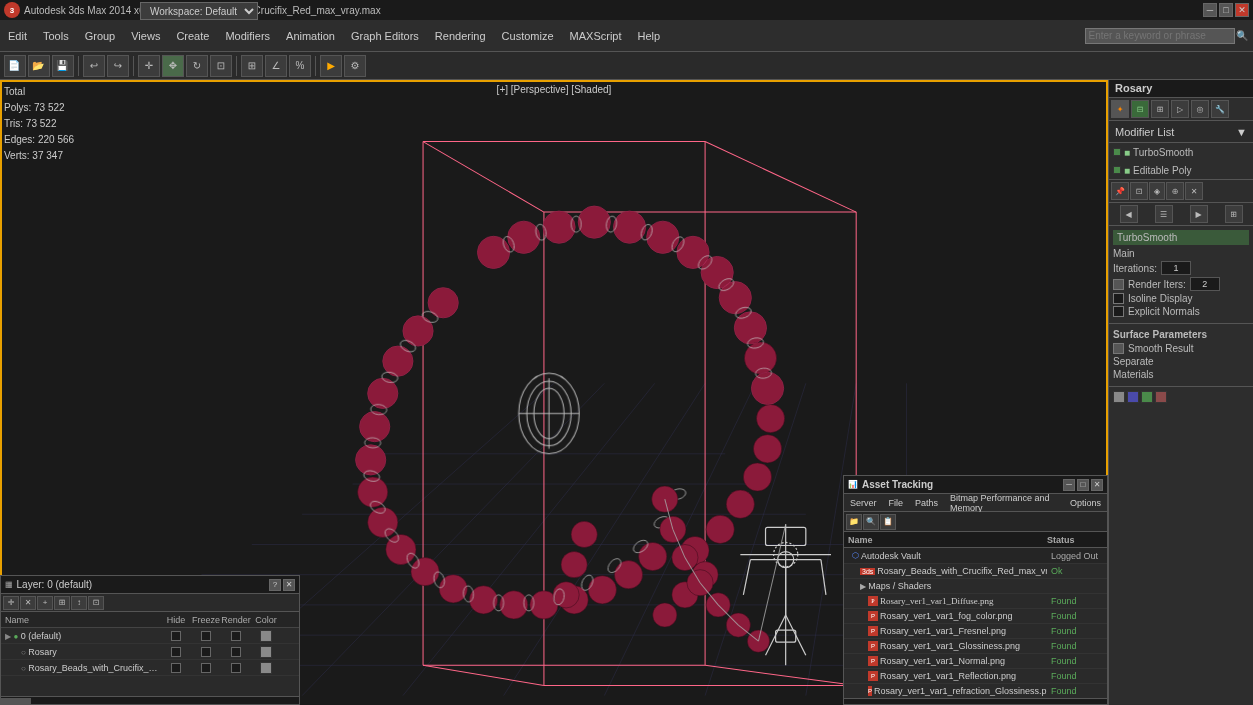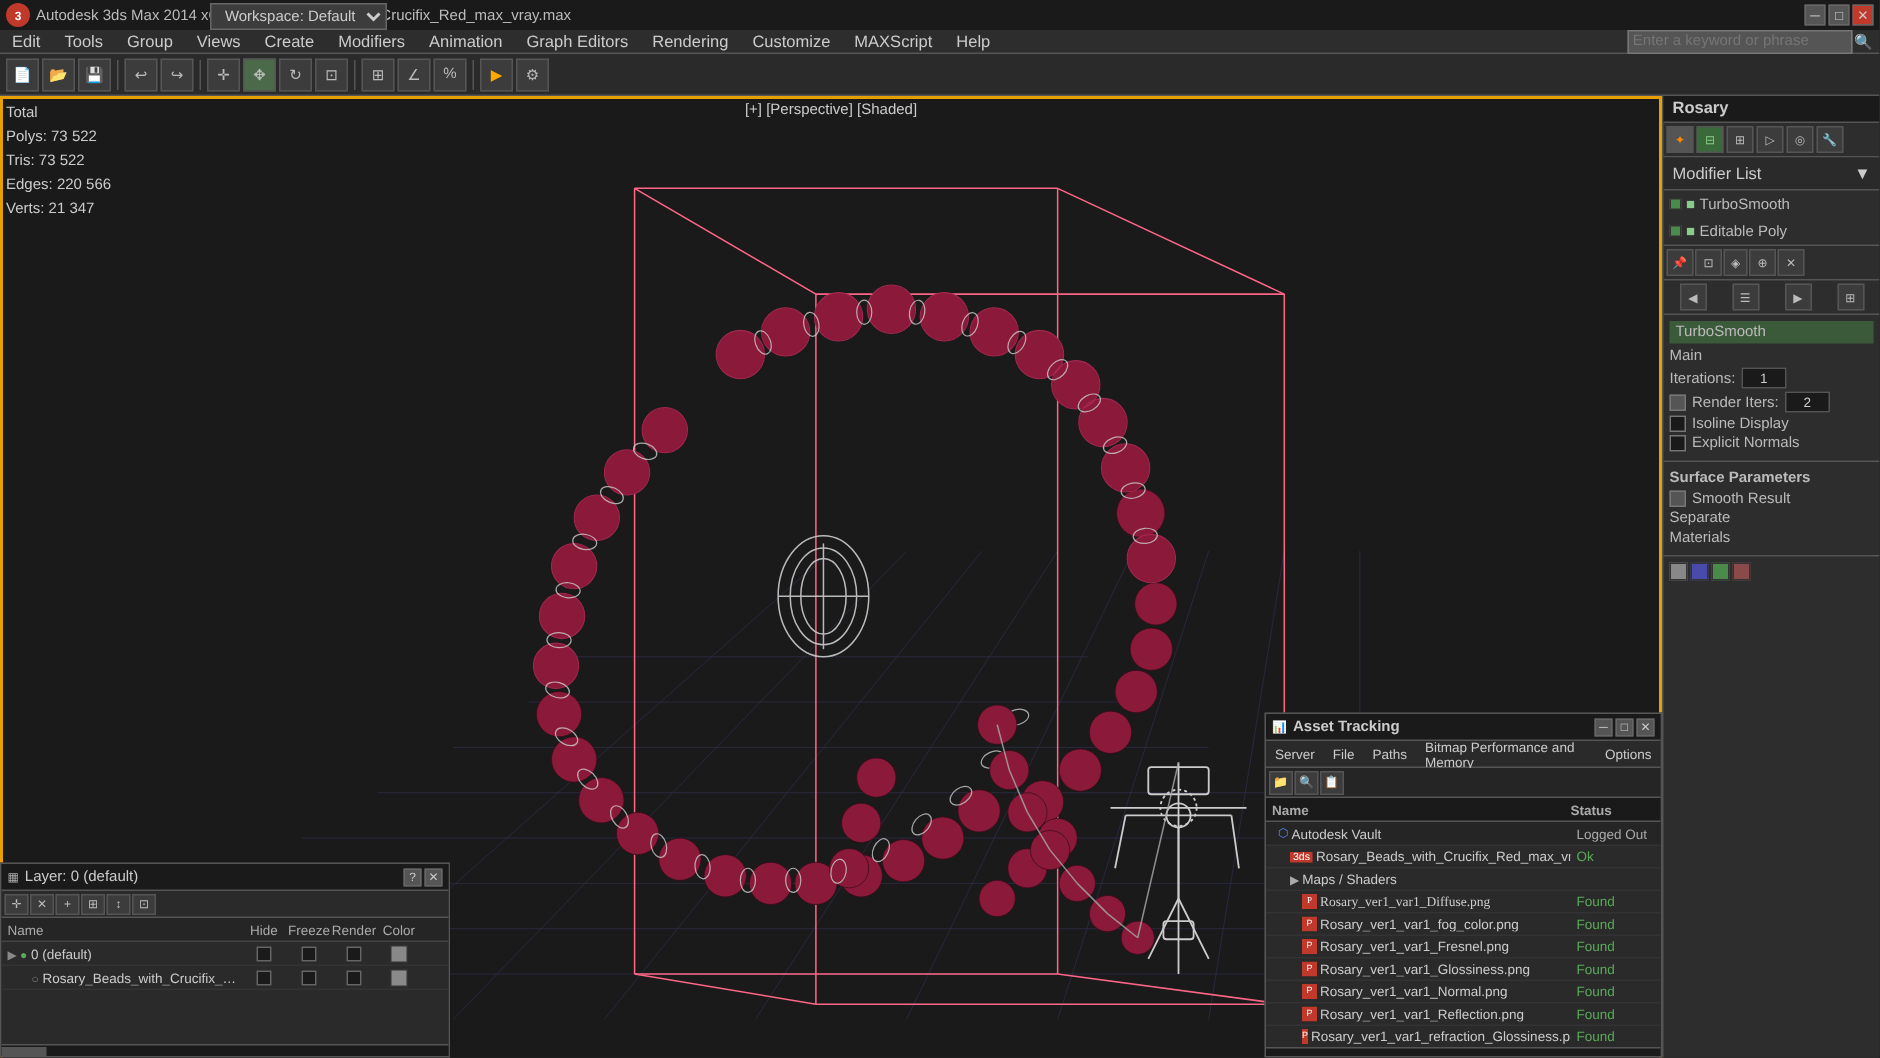--- a/index.html
+++ b/index.html
@@ -17,21 +17,21 @@
     }
     .title-bar-left { display: flex; align-items: center; gap: 4px; }
     .title-bar-right { display: flex; align-items: center; gap: 2px; }
     .tb-btn { width: 14px; height: 14px; background: #555; border: 1px solid #666; font-size: 9px; color: #ccc; display: flex; align-items: center; justify-content: center; cursor: pointer; }
     .tb-btn.close { background: #c0392b; }
     .tb-btn.min { background: #555; }
     .tb-btn.max { background: #555; }
 
     
     .menu-bar {
-      height: 16px;
+      height: 32px;
       background: #2d2d2d;
       display: flex;
       align-items: center;
       gap: 0;
       border-bottom: 1px solid #555;
     }
     .menu-item {
       padding: 2px 8px;
       color: #ccc;
       font-size: 11px;
@@ -546,21 +546,21 @@
       <div>
         <span>Tris:</span>
         <span>73 522</span>
       </div>
       <div>
         <span>Edges:</span>
         <span>220 566</span>
       </div>
       <div>
         <span>Verts:</span>
-        <span>21 347</span>
+        <span>37 347</span>
       </div>
     </div>
 
     <div style="position:absolute;top:4px;left:50%;transform:translateX(-50%);color:#ccc;font-size:10px;z-index:10;">[+] [Perspective] [Shaded]</div>
 
     <svg width="100%" height="100%" viewBox="0 0 1100 650" preserveAspectRatio="xMidYMid meet" style="position:absolute;top:0;left:0;">
 
       <rect width="1100" height="650" fill="#1a1a1a"></rect>
 
       <g stroke="#3a3a6a" stroke-width="0.5" opacity="0.6">
@@ -898,20 +898,38 @@
         </div>
       <div class="ly-check">
           <div class="ly-check-box"></div>
         </div>
       <div class="ly-check">
           <div class="color-box" style="background:#888;"></div>
         </div>
     </div>
 
 
+    <div class="layer-row">
+      <div class="ly-name" style="padding-left:20px;">
+        <span style="font-size:8px;color:#888;">○</span>
+        Rosary
+      </div>
+      <div class="ly-check">
+          <div class="ly-check-box"></div>
+        </div>
+      <div class="ly-check">
+          <div class="ly-check-box"></div>
+        </div>
+      <div class="ly-check">
+          <div class="ly-check-box"></div>
+        </div>
+      <div class="ly-check">
+          <div class="color-box" style="background:#8a8a8a;"></div>
+        </div>
+    </div>
 
     <div class="layer-row">
       <div class="ly-name" style="padding-left:20px;">
         <span style="font-size:8px;color:#888;">○</span>
         Rosary_Beads_with_Crucifix_Red
       </div>
       <div class="ly-check">
           <div class="ly-check-box"></div>
         </div>
       <div class="ly-check">

